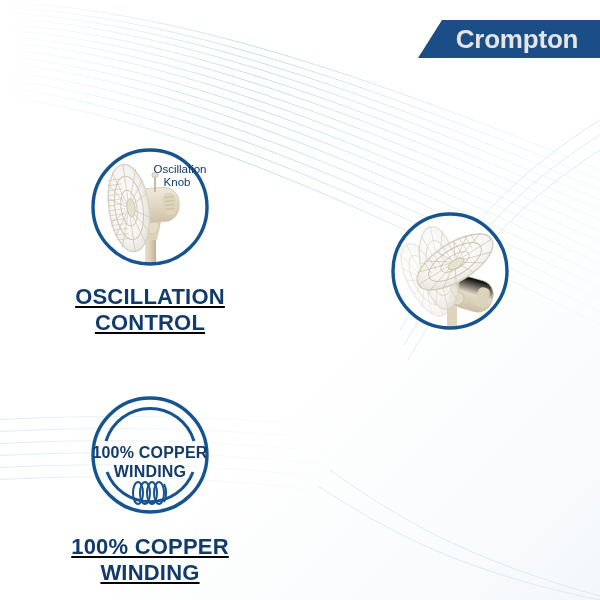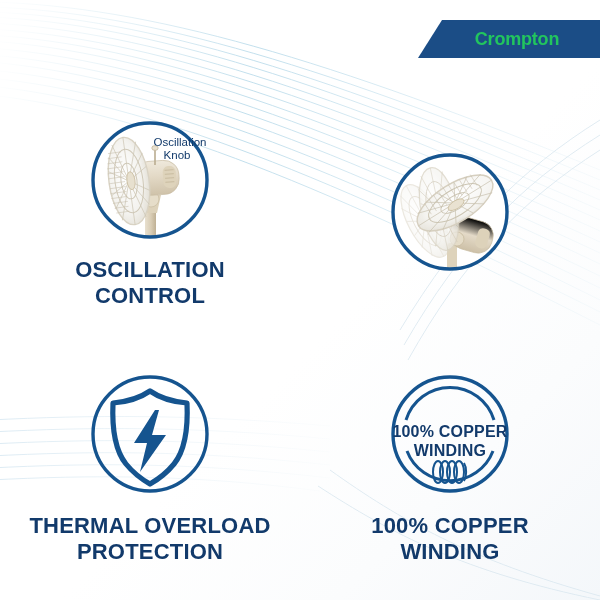--- a/index.html
+++ b/index.html
@@ -43,22 +43,22 @@
     background: #1b4d86;
     -webkit-clip-path: polygon(24px 0, 100% 0, 100% 100%, 0 100%);
     clip-path: polygon(24px 0, 100% 0, 100% 100%, 0 100%);
     display: flex;
     align-items: center;
     justify-content: center;
     padding-left: 16px;
   }
 
   .brand-name {
-    color: #22c55e;
-    font-size: 18px;
+    color: #e5e5e5;
+    font-size: 26px;
     font-weight: bold;
     letter-spacing: -0.2px;
     white-space: nowrap;
   }
 
   
   .features {
     position: absolute;
     left: 0;
     top: 86px;
@@ -66,21 +66,22 @@
     height: 500px;
     display: grid;
     grid-template-columns: 1fr 1fr;
     grid-template-rows: 1fr 1fr;
   }
 
   .feature {
     display: flex;
     flex-direction: column;
     align-items: center;
-    justify-content: center;
+    justify-content: flex-end;
+    text-decoration: underline;
   }
 
   .feature-icon {
     width: 130px;
     height: 130px;
     display: block;
   }
 
   .feature-caption {
     margin-top: 10px;
@@ -342,37 +343,20 @@
               <line x1="-16" y1="26" x2="-3" y2="26"></line>
             </g>
             <ellipse cx="2" cy="0" rx="4" ry="9" fill="#e9e2d1" stroke="#cabd9f" stroke-width="0.8"></ellipse>
           </g>
         </g>
 
         <circle cx="65" cy="65" r="57" fill="none" stroke="#15548f" stroke-width="3.4"></circle>
       </svg>
     </div>
 
-    <div class="feature cell-therm row-2">
-      <svg class="feature-icon" viewBox="0 0 130 130" xmlns="http://www.w3.org/2000/svg">
-        <circle cx="65" cy="65" r="57" fill="none" stroke="#15548f" stroke-width="3.4"></circle>
-
-        <path d="M65 22
-                 C 55 29, 40 33, 28 34
-                 C 27 56, 29 80, 41 95
-                 C 50 106, 58 111, 65 115
-                 C 72 111, 80 106, 89 95
-                 C 101 80, 103 56, 102 34
-                 C 90 33, 75 29, 65 22 Z" fill="none" stroke="#15548f" stroke-width="5.2" stroke-linejoin="round"></path>
-
-        <path d="M70 41 L49 74 L62 74 L55 103 L81 66 L67 66 L74 41 Z" fill="#15548f"></path>
-      </svg>
-      <div class="feature-caption">THERMAL OVERLOAD
-PROTECTION</div>
-    </div>
 
     <div class="feature cell-cop row-2">
       <svg class="feature-icon" viewBox="0 0 130 130" xmlns="http://www.w3.org/2000/svg">
 
         <circle cx="65" cy="65" r="57" fill="none" stroke="#15548f" stroke-width="3.4"></circle>
 
         <path d="M 21 51 A 46 46 0 0 1 109 51" fill="none" stroke="#15548f" stroke-width="3"></path>
 
         <path d="M 22 82 A 46 46 0 0 0 108 82" fill="none" stroke="#15548f" stroke-width="3"></path>
 

